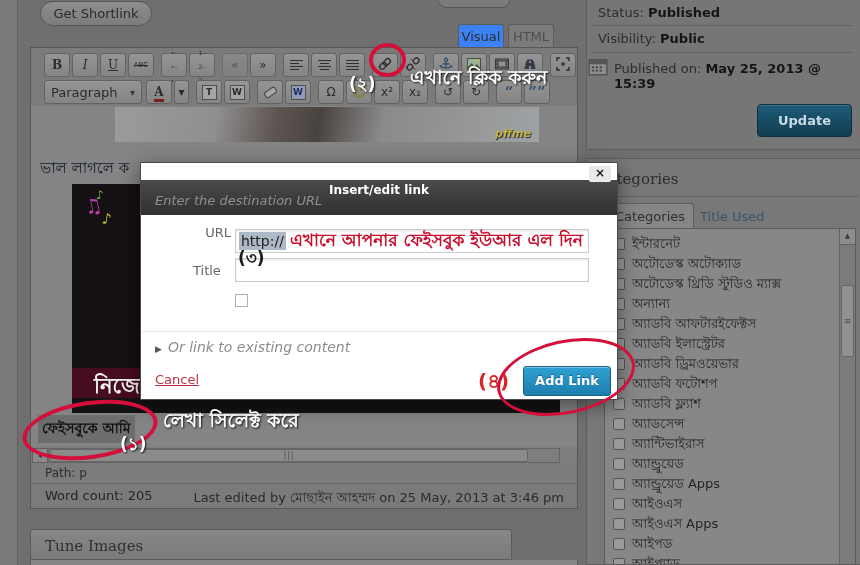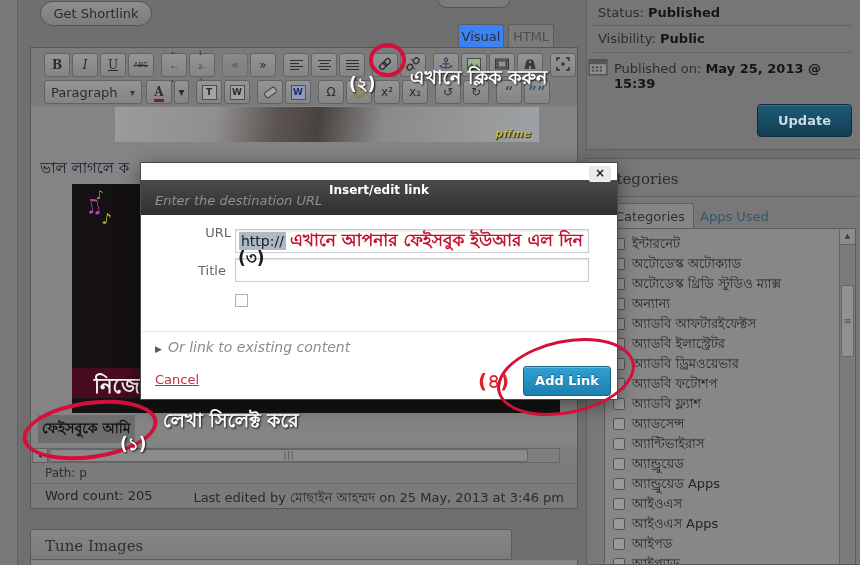--- a/index.html
+++ b/index.html
@@ -380,21 +380,21 @@
 <div class="abs pubrow" style="left:614px;top:61px;">
   <span>Published on:</span>
   <b>May 25, 2013 @ 15:39</b>
 </div>
 <div id="update-btn" class="abs">Update</div>
 
 <div id="cat-box" class="abs"></div>
 <div id="cat-heading" class="abs">Categories</div>
 <div id="cat-head-div" class="abs"></div>
 <div id="cat-tab-all" class="abs">Categories</div>
-<div id="cat-tab-most" class="abs">Apps Used</div>
+<div id="cat-tab-most" class="abs">Title Used</div>
 <div id="cat-list-box" class="abs">
   <ul id="cat-items">
       <li>
         <span class="cb"></span>
         <span class="lbl">ইন্টারনেট</span>
       </li>
       <li>
         <span class="cb"></span>
         <span class="lbl">অটোডেস্ক অটোক্যাড</span>
       </li>
@@ -467,21 +467,21 @@
 
 <div id="dialog" class="abs">
   <div id="dlg-title">Insert/edit link</div>
   <div id="dlg-close">×</div>
   <div id="dlg-instr">Enter the destination URL</div>
   <div class="dlg-label" style="left:56px;top:62px;width:34px;text-align:right;">URL</div>
   <div class="dlg-field" id="url-field">
     <span id="url-sel">http://</span>
     <span id="url-annot">এখানে আপনার ফেইসবুক ইউআর এল দিন</span>
   </div>
-  <div class="dlg-label" style="left:52px;top:100px;width:38px;text-align:center;">Title</div>
+  <div class="dlg-label" style="left:52px;top:100px;width:38px;text-align:left;">Title</div>
   <div class="dlg-field" id="title-field"></div>
   <div id="dlg-cb"></div>
   <div id="dlg-div"></div>
   <div id="dlg-existing">
     <span class="arr">▶</span><span>Or link to existing content</span>
   </div>
   <a id="dlg-cancel">Cancel</a>
   <div id="add-link-btn">Add Link</div>
 </div>
 

